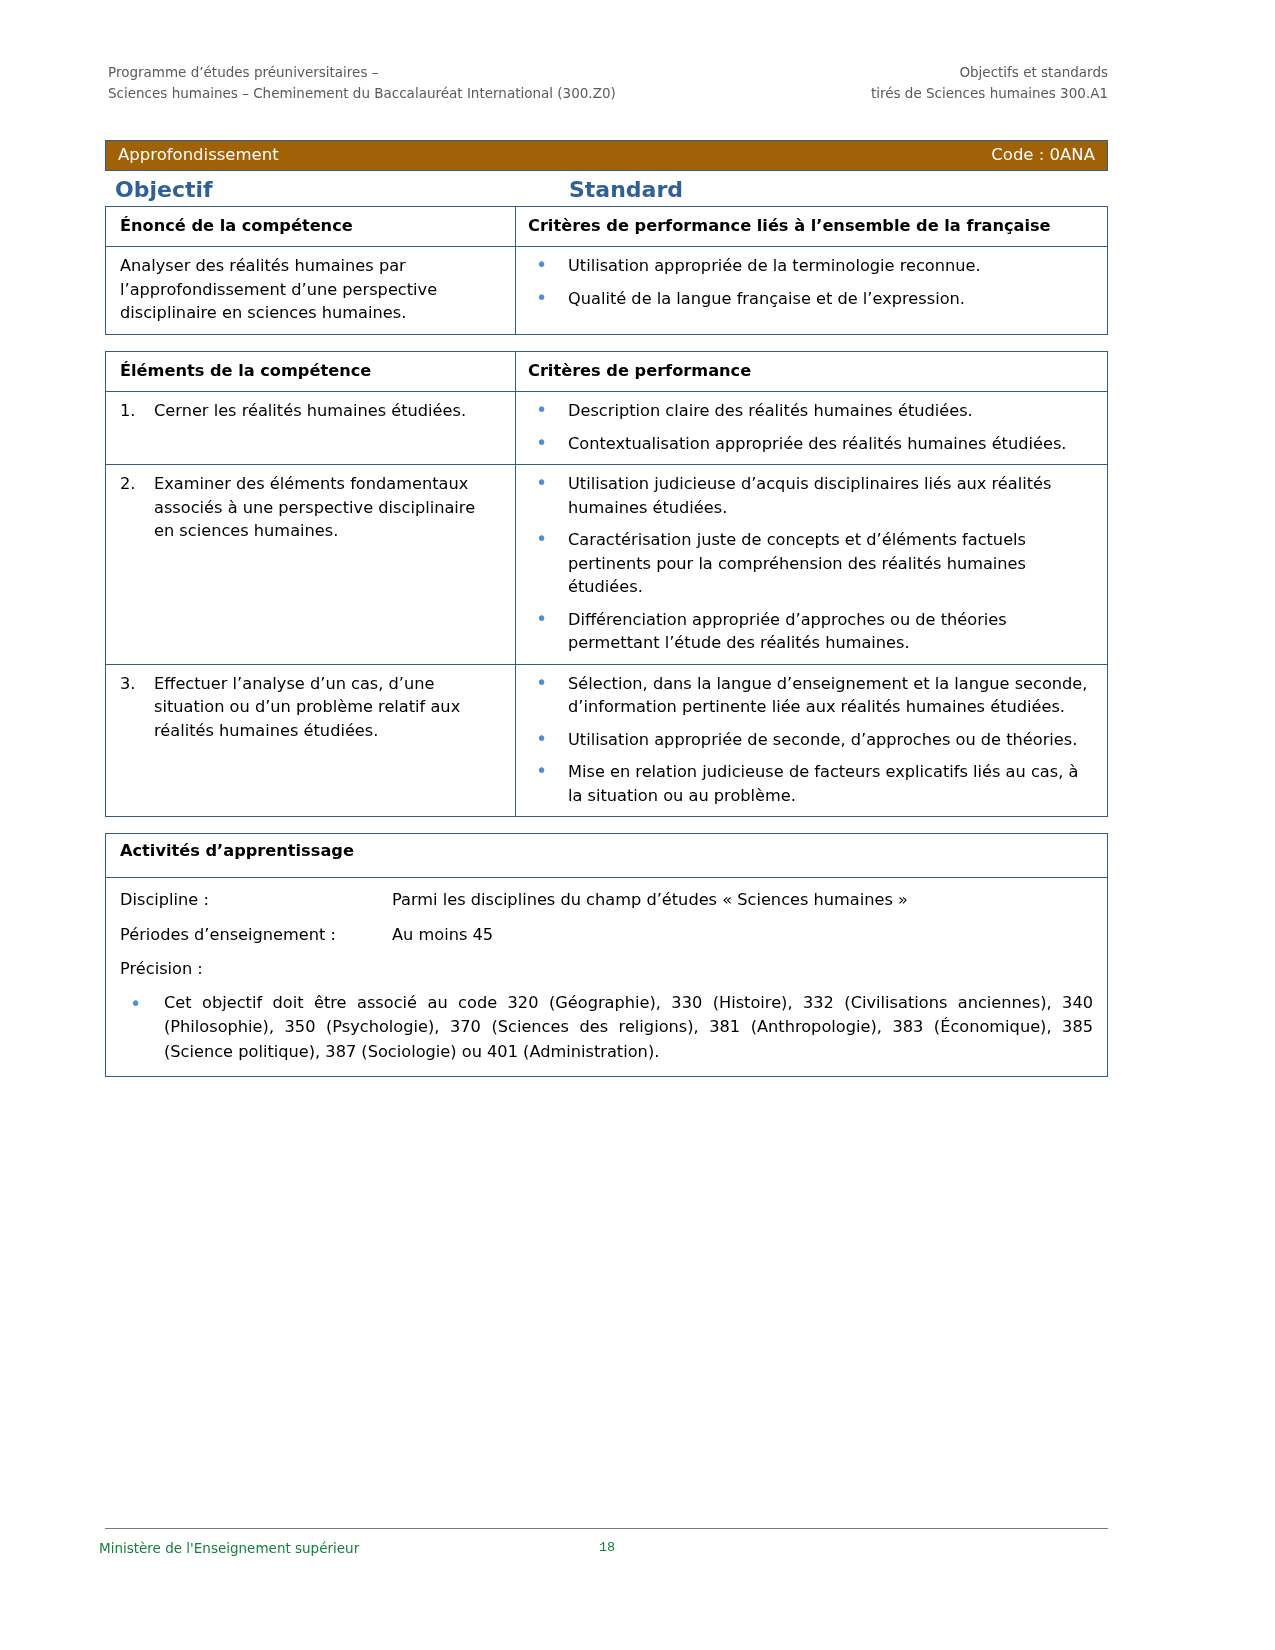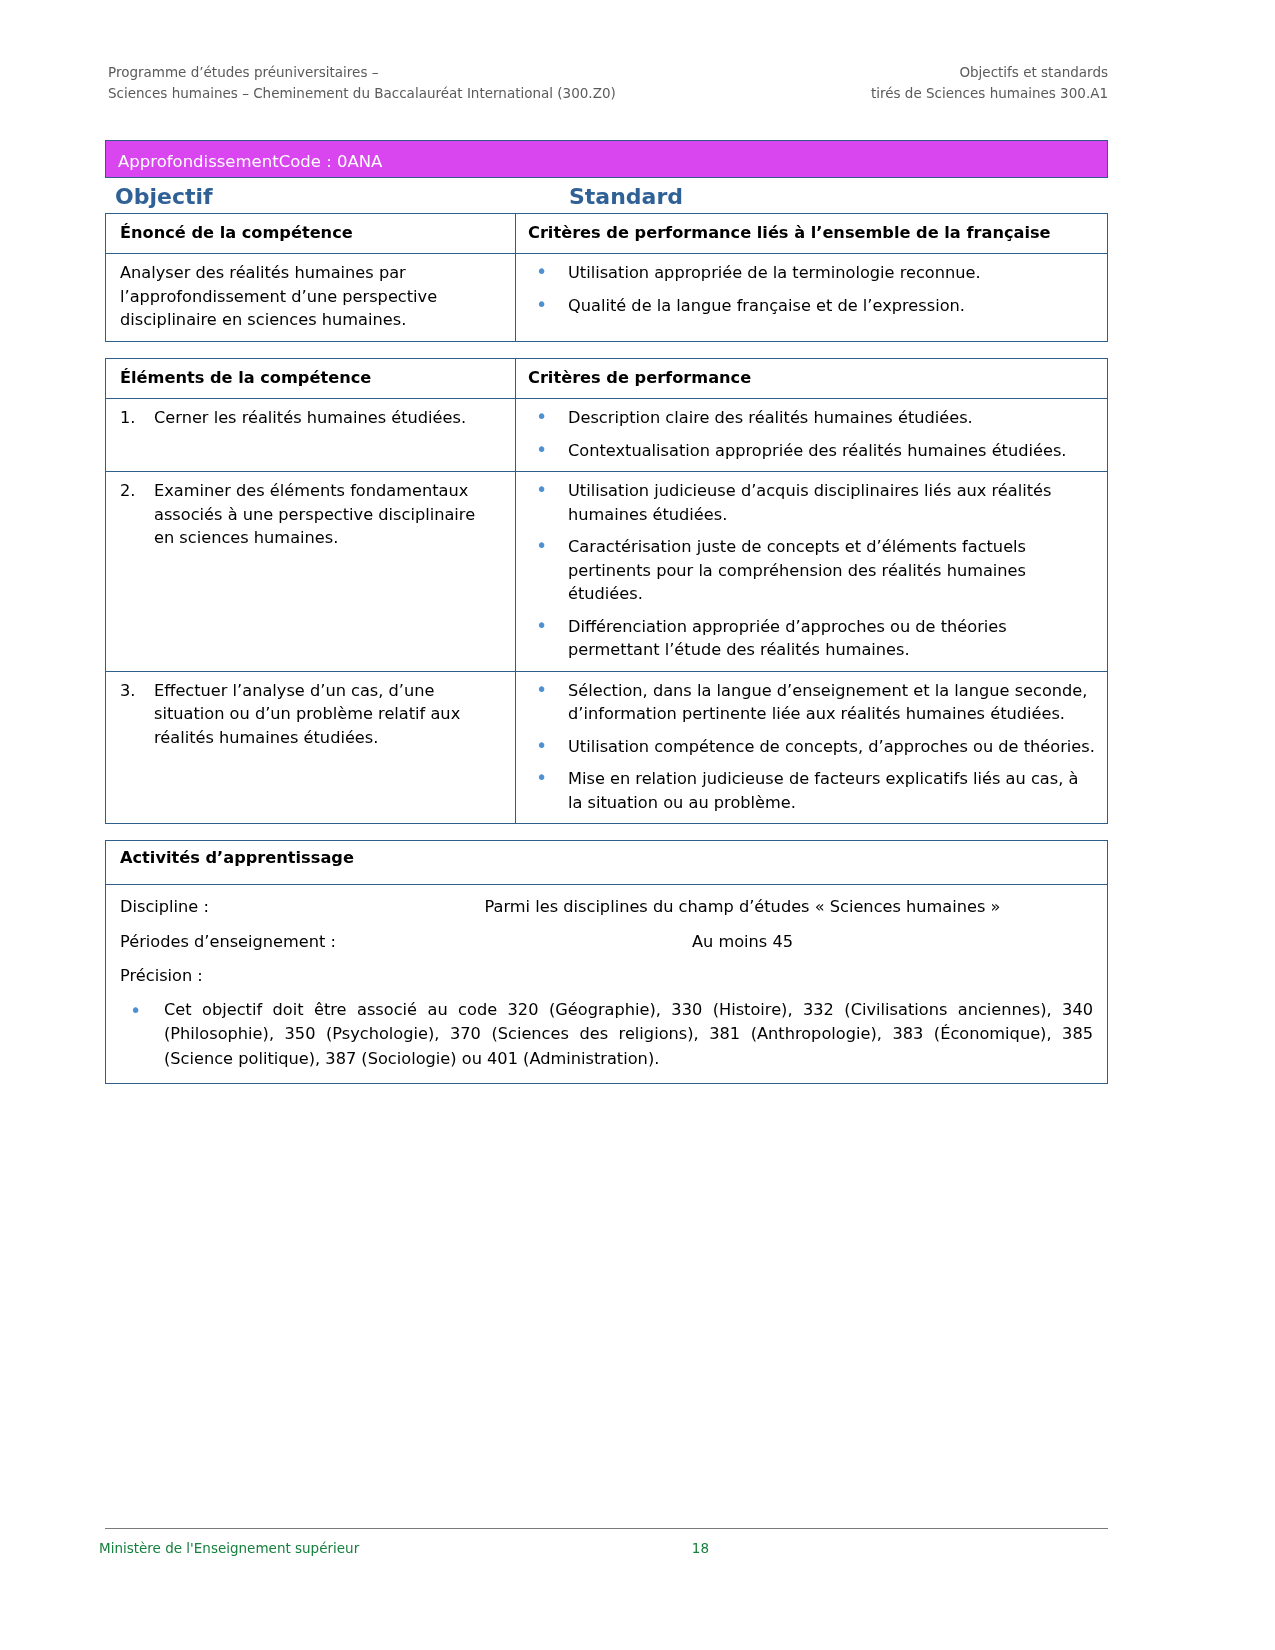--- a/index.html
+++ b/index.html
@@ -40,25 +40,26 @@
   
   .content {
     position: absolute;
     top: 140px;
     left: 105px;
     width: 1003px;
   }
 
   
   .titlebar {
-    background: #d946ef;
+    background: #a16207;
     color: #ffffff;
     font-size: 16.5px;
-    padding: 11px 12px 6px 12px;
-    display: flex;
+    padding: 4px 12px 6px 12px;
+    display: flex;
+    justify-content: space-between;
     border: 1px solid #2f5d8c;
     box-sizing: border-box;
   }
 
   
   .head-row {
     display: flex;
     margin-top: 6px;
     margin-bottom: 4px;
     gap: 44px;
@@ -146,21 +147,21 @@
   .act-body {
     padding: 10px 14px 12px 14px;
     font-size: 16.2px;
     line-height: 1.5;
   }
   .act-line {
     display: flex;
     margin-bottom: 10px;
   }
   .act-line .lbl { width: 272px; flex: 0 0 272px; }
-  .act-line .val { flex: 1; text-align: center; }
+  .act-line .val { flex: 1; }
   .act-line.short .lbl { width: 272px; }
   .precision { margin-bottom: 10px; }
   .prec-item {
     position: relative;
     padding-left: 44px;
     text-align: justify;
     line-height: 1.5;
   }
   .prec-item::before {
     content: "\2022";
@@ -183,21 +184,21 @@
   .page-footer {
     position: absolute;
     top: 1540px;
     left: 99px;
     width: 1003px;
     font-size: 13.5px;
     color: #15803d;
     display: flex;
   }
   .page-footer .f-left { width: 500px; }
-  .page-footer .f-num { width: 110px; text-align: right; }
+  .page-footer .f-num { width: 110px; text-align: left; font-family: Liberation Mono, monospace; }
 </style>
 </head>
 <body>
 
 <div class="page">
 
   <div class="page-header">
     <div class="left">
       <div>Programme d’études préuniversitaires –</div>
       <div>Sciences humaines – Cheminement du Baccalauréat International (300.Z0)</div>
@@ -280,21 +281,21 @@
       <div class="block-row row-sep">
         <div class="cell-left">
           <div class="num-item">
             <div class="num">3.</div>
             <div class="txt">Effectuer l’analyse d’un cas, d’une situation ou d’un problème relatif aux réalités humaines étudiées.</div>
           </div>
         </div>
         <div class="cell-right">
           <ul class="bul">
             <li>Sélection, dans la langue d’enseignement et la langue seconde, d’information pertinente liée aux réalités humaines étudiées.</li>
-            <li>Utilisation compétence de concepts, d’approches ou de théories.</li>
+            <li>Utilisation appropriée de seconde, d’approches ou de théories.</li>
             <li>Mise en relation judicieuse de facteurs explicatifs liés au cas, à la situation ou au problème.</li>
           </ul>
         </div>
       </div>
     </div>
 
     <div class="block">
       <div class="act-head">Activités d’apprentissage</div>
       <div class="act-body">
         <div class="act-line">

